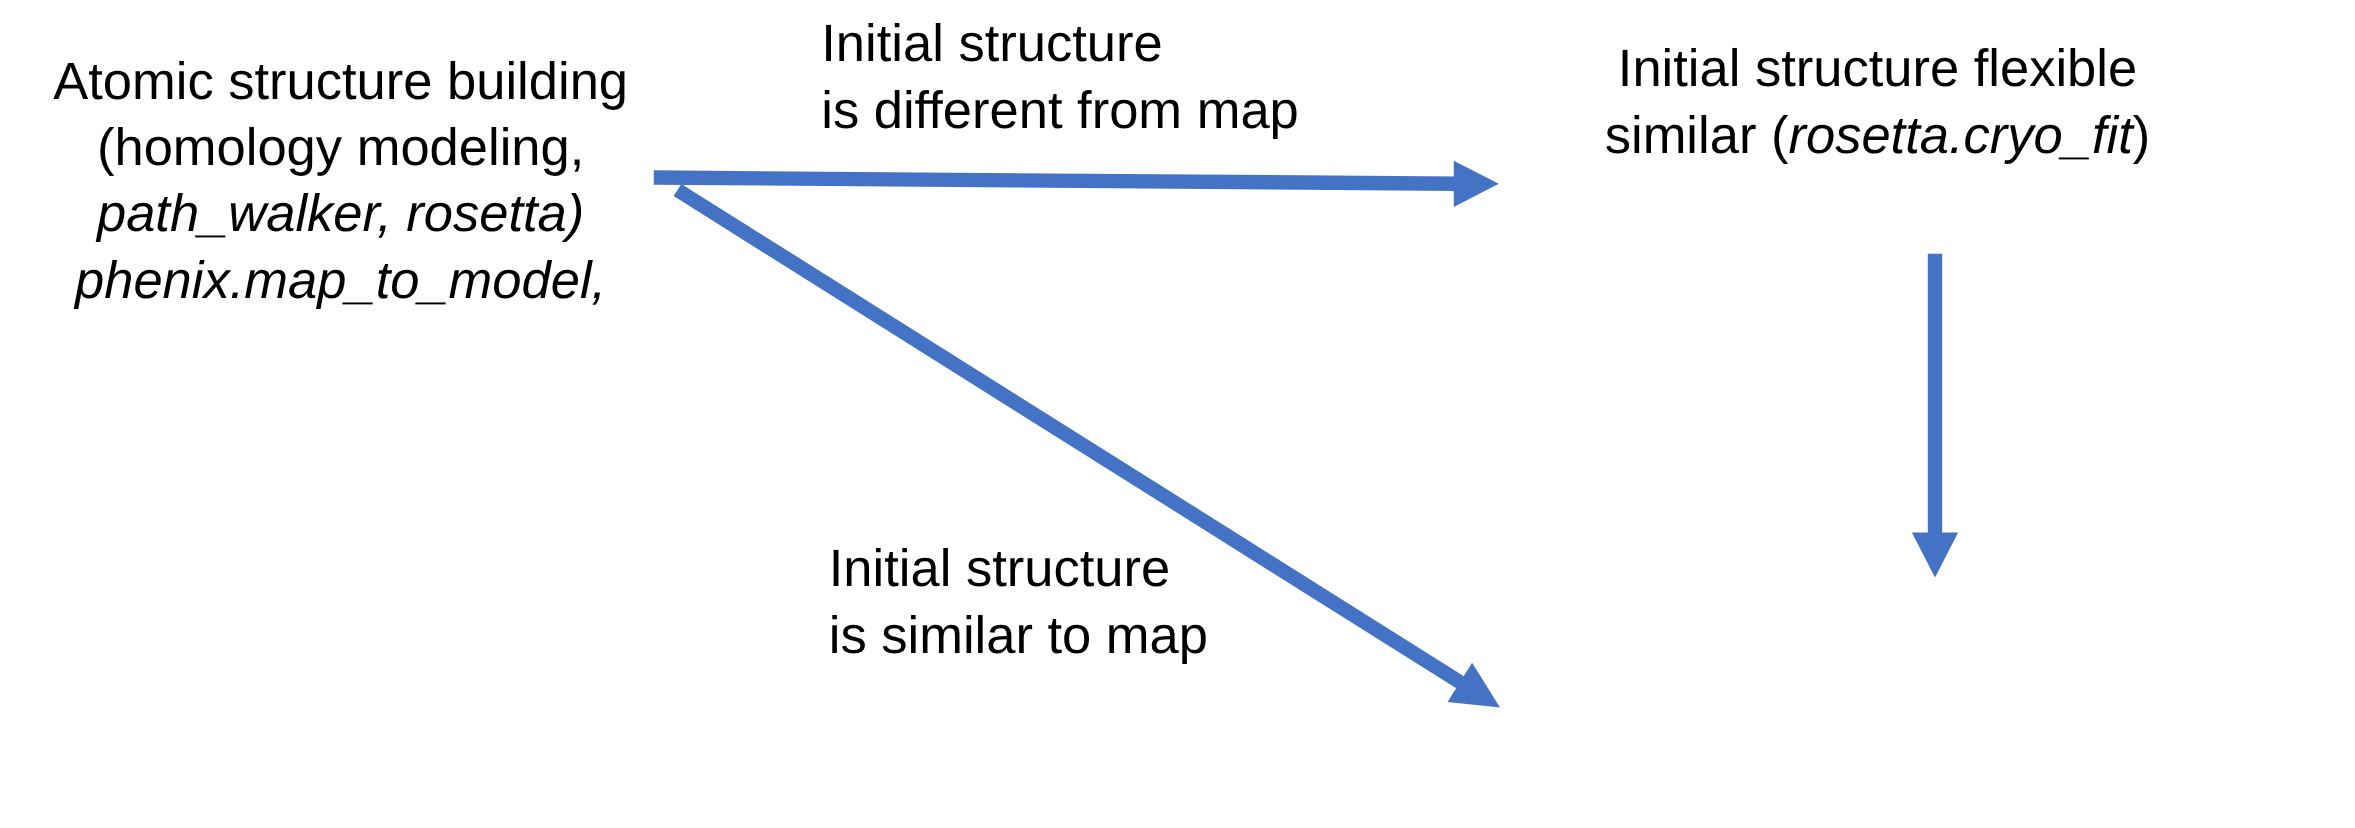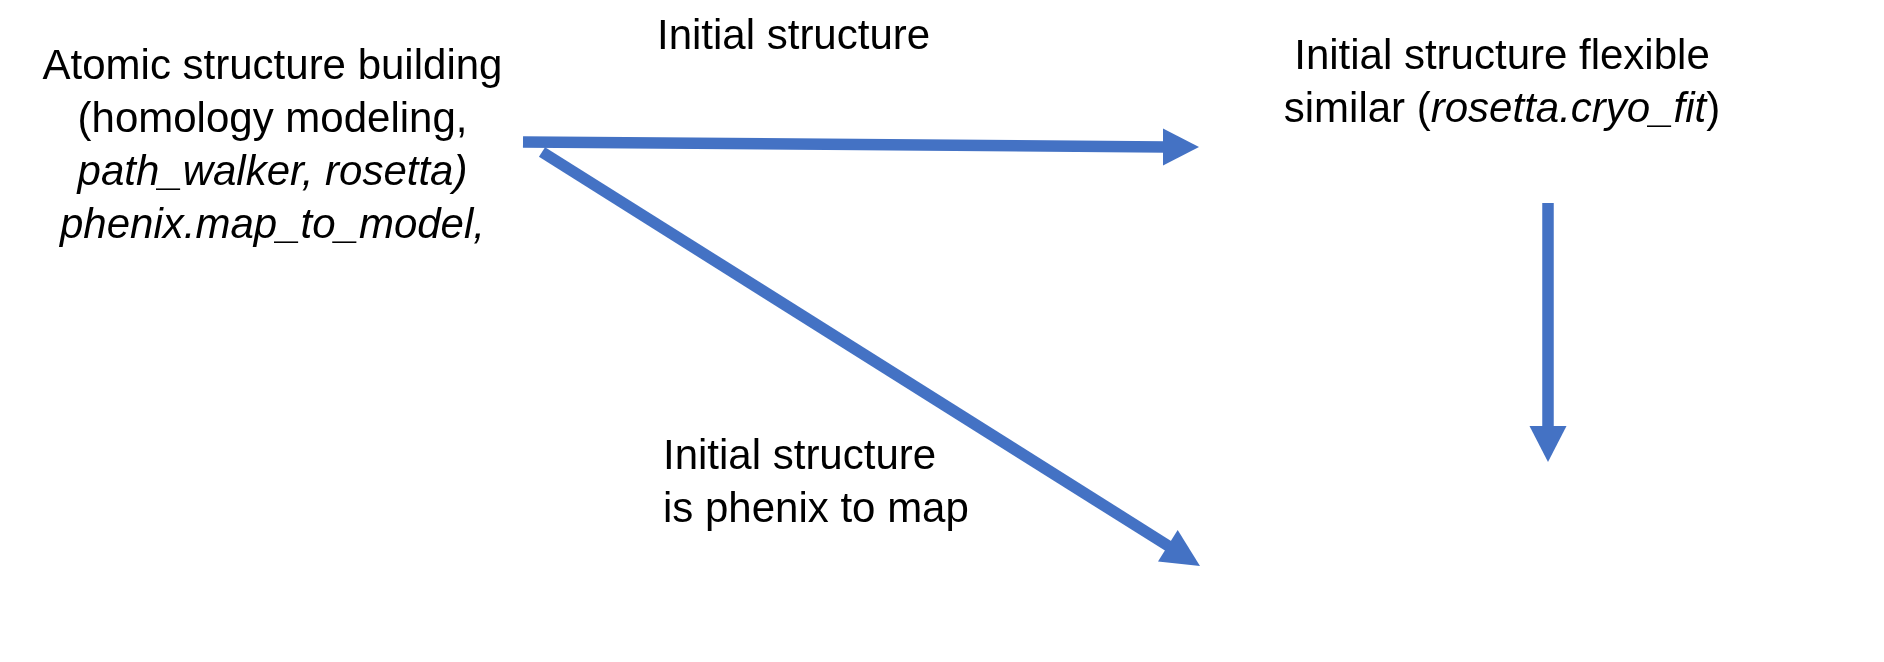--- a/index.html
+++ b/index.html
@@ -60,28 +60,29 @@
 
   <div class="txt center node-building">
     <div>Atomic structure building</div>
     <div>(homology modeling,</div>
     <div class="it">path_walker, rosetta)</div>
     <div class="it">phenix.map_to_model,</div>
   </div>
 
   <div class="txt label-different">
     <div>Initial structure</div>
+    <div>is different from map</div>
   </div>
 
   <div class="txt center node-fitting">
     <div>Initial structure flexible</div>
     <div>
       <span>similar (</span><span class="it">rosetta.cryo_fit</span><span>)</span>
     </div>
   </div>
 
   <div class="txt label-similar">
     <div>Initial structure</div>
-    <div>is phenix to map</div>
+    <div>is similar to map</div>
   </div>
 
 
 </div>
 
 </body></html>

